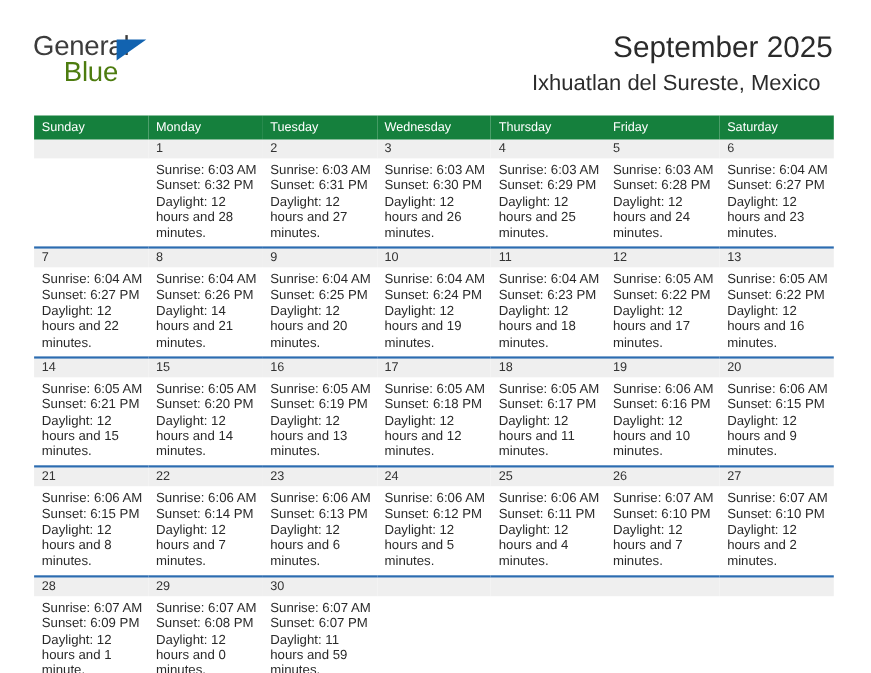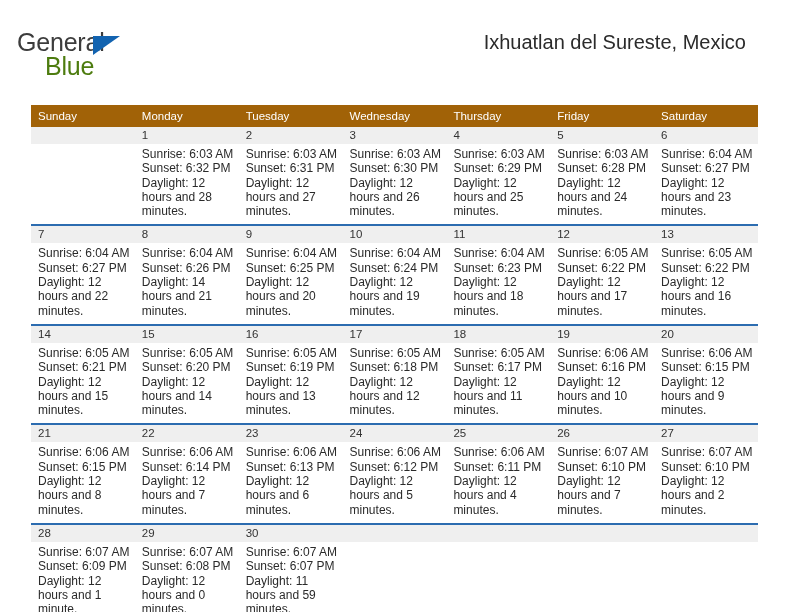--- a/index.html
+++ b/index.html
@@ -16,21 +16,21 @@
   }
   .page {
     position: relative;
     width: 792px;
     height: 612px;
   }
 
   
   .header {
     position: absolute;
-    left: 16px;
+    left: 29px;
     top: 26px;
     right: 35px;
     height: 66px;
   }
   .brand {
     position: absolute;
     left: 0;
     top: 0;
     width: 230px;
     height: 62px;
@@ -89,21 +89,21 @@
   
   .calendar {
     position: absolute;
     left: 31px;
     top: 105px;
     width: 727px;
     border-collapse: collapse;
     table-layout: fixed;
   }
   .calendar th {
-    background: #a16207;
+    background: #15803d;
     color: #ffffff;
     font-size: 11.5px;
     font-weight: normal;
     text-align: left;
     padding: 5px 0 5px 7px;
     height: 12px;
     border: none;
   }
   .calendar td {
     vertical-align: top;
@@ -150,20 +150,21 @@
 
   <div class="header">
 
     <div class="brand">
       <span class="brand-general">General</span>
       <span class="brand-triangle"></span>
       <span class="brand-blue">Blue</span>
     </div>
 
     <div class="title-block">
+      <h1 class="cal-title">September 2025</h1>
       <h2 class="cal-subtitle">Ixhuatlan del Sureste, Mexico</h2>
     </div>
 
   </div>
 
   <table class="calendar">
     <thead>
       <tr>
         <th>Sunday</th>
         <th>Monday</th>

